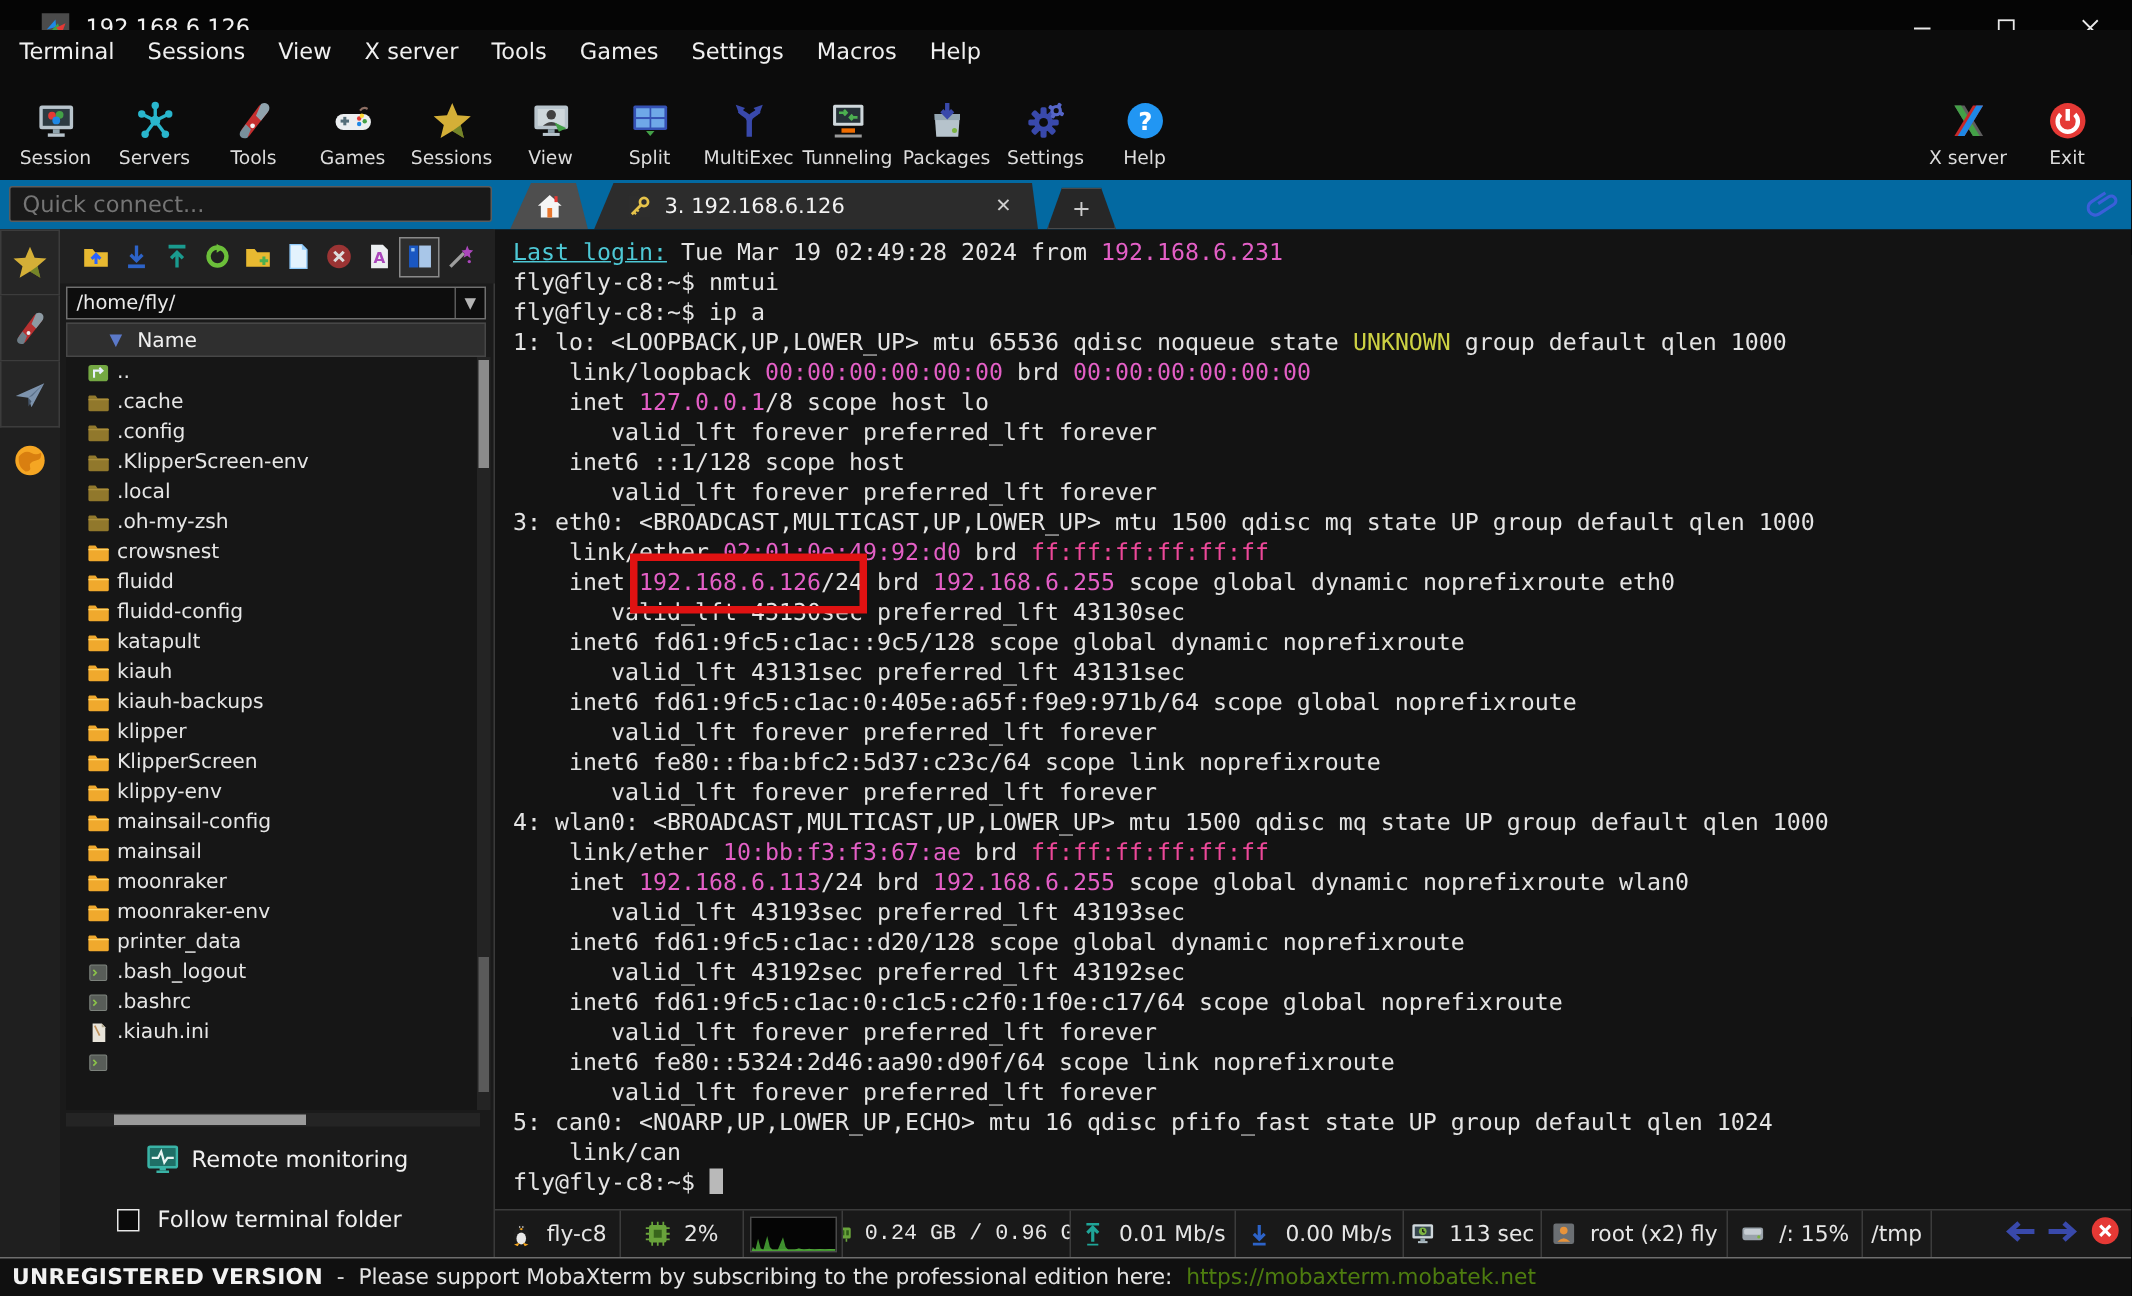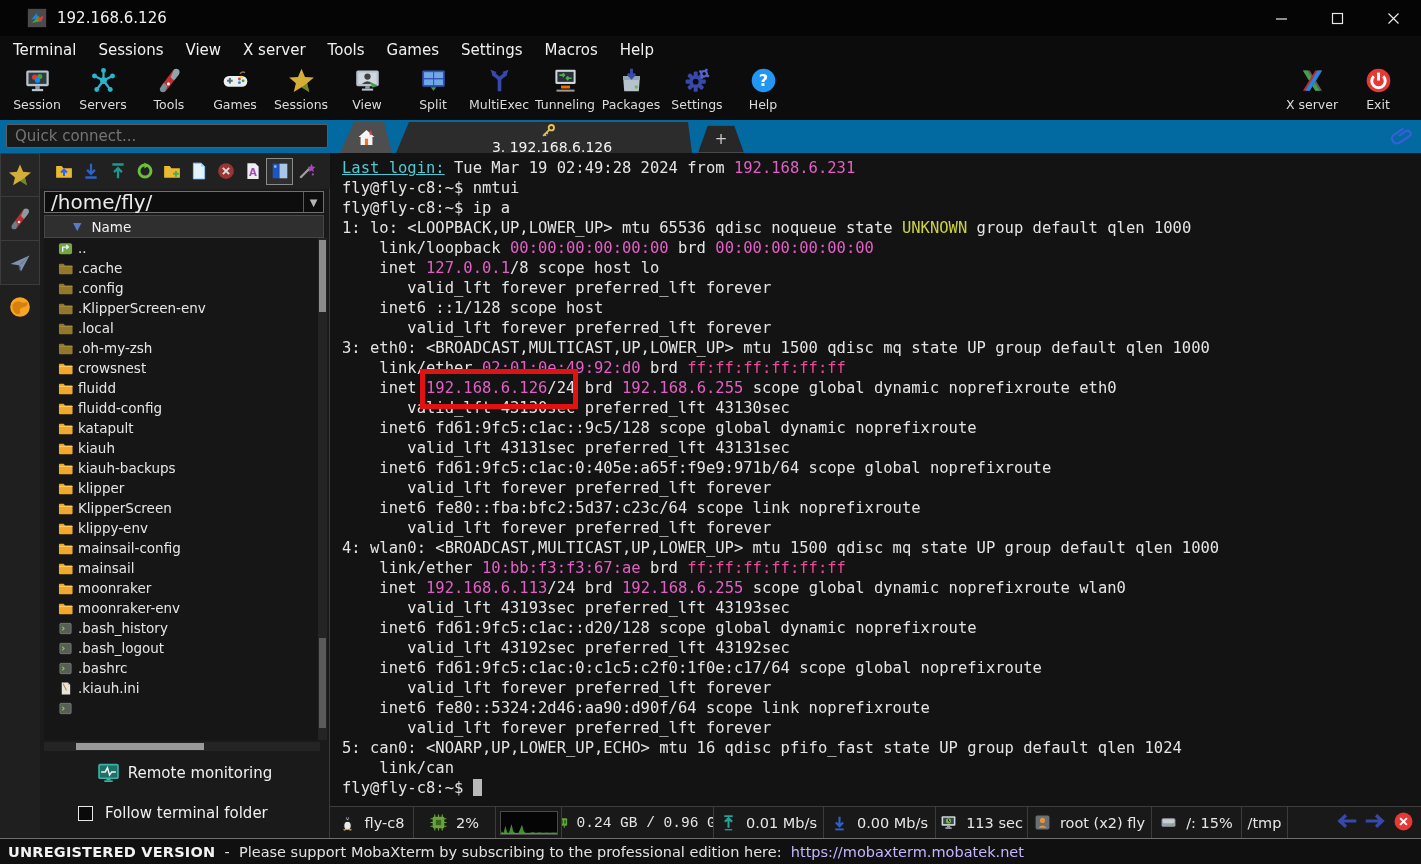--- a/index.html
+++ b/index.html
@@ -14,37 +14,37 @@
 
   
   .titlebar { position:absolute; left:0; top:0; width:1421px; height:36px; background:#050505; display:flex; align-items:center; }
   .titlebar .logo { width:20px; height:20px; margin-left:27px; }
   .titlebar .title { margin-left:10px; font-size:15px; color:#f2f2f2; }
   .wincontrols { position:absolute; right:0; top:0; height:36px; display:flex; }
   .winbtn { width:56px; height:36px; display:flex; align-items:center; justify-content:center; color:#e8e8e8; }
   .winbtn svg { width:13px; height:13px; }
 
   
-  .menubar { position:absolute; left:0; top:36px; width:1421px; height:27px; background:#0c0c0c; display:flex; align-items:center; padding-left:2px; }
+  .menubar { position:absolute; left:0; top:20px; width:1421px; height:27px; background:#0c0c0c; display:flex; align-items:center; padding-left:2px; }
   .menuitem { padding:4px 11px; font-size:15px; color:#f0f0f0; cursor:default; }
 
   
   .toolbar { position:absolute; left:0; top:63px; width:1421px; height:57px; display:flex; align-items:flex-start; }
   .tb-left { display:flex; padding-left:4px; }
   .tb-right { position:absolute; right:10px; top:0; display:flex; }
   .tbtn { width:66px; height:54px; display:flex; flex-direction:column; align-items:center; justify-content:flex-start; padding-top:4px; }
   .tbtn .icon { width:27px; height:27px; }
   .tbtn .tlabel { font-size:12.5px; color:#dcdcdc; margin-top:3px; white-space:nowrap; }
 
   
   .tabbar { position:absolute; left:0; top:120px; width:1421px; height:33px; background:#0369a1; }
   .quickconnect { position:absolute; left:6px; top:4px; width:322px; height:24px; background:#191919; border:1px solid #5c5c5c; border-radius:2px; color:#969696; font-size:15px; padding:0 8px; font-family:inherit; outline:none; }
   .tab-home { position:absolute; left:340px; top:2px; width:52px; height:31px; background:#4e4e4e; clip-path:polygon(14px 0, calc(100% - 8px) 0, 100% 100%, 0 100%); display:flex; align-items:center; justify-content:center; }
   .tab-home .icon { width:19px; height:19px; }
-  .tab-session { position:absolute; left:396px; top:2px; width:296px; height:31px; background:#2c2c2c; clip-path:polygon(13px 0, calc(100% - 4px) 0, 100% 100%, 0 100%); display:flex; align-items:center; padding:0 14px 0 22px;flex-direction:column; }
+  .tab-session { position:absolute; left:396px; top:2px; width:296px; height:31px; background:#2c2c2c; clip-path:polygon(13px 0, calc(100% - 4px) 0, 100% 100%, 0 100%); display:flex; align-items:center; padding:0 14px 0 22px; }
   .tab-session .icon { width:17px; height:17px; }
   .tab-session .tabtext { margin-left:8px; font-size:14px; color:#f2f2f2; white-space:nowrap; }
   .tab-close { margin-left:auto; color:#cfcfcf; font-size:13px; width:18px; text-align:center; }
   .tab-plus { position:absolute; left:698px; top:5px; width:46px; height:28px; background:#272727; border:1px solid #4a4a4a; clip-path:polygon(10px 0, calc(100% - 10px) 0, 100% 100%, 0 100%); display:flex; align-items:center; justify-content:center; color:#cccccc; font-size:15px; }
   .paperclip { position:absolute; right:8px; top:4px; width:22px; height:24px; }
 
   
   .main { position:absolute; left:0; top:153px; width:1421px; height:685px; }
   .rail { position:absolute; left:0; top:0; width:40px; height:685px; background:#1f1f1f; }
   .railcell { width:40px; height:44px; border:1px solid #3c3c3c; border-top:none; display:flex; align-items:center; justify-content:center; background:#262626; }
@@ -53,21 +53,21 @@
   .rail-globe { width:40px; height:44px; display:flex; align-items:center; justify-content:center; }
   .rail-globe .icon { width:24px; height:24px; }
 
   
   .filepanel { position:absolute; left:40px; top:0; width:290px; height:685px; background:#1a1a1a; border-right:1px solid #3a3a3a; }
   .file-toolbar { position:absolute; left:0; top:0; width:290px; height:36px; background:#212121; display:flex; align-items:center; padding-left:10px; }
   .ftb { width:27px; height:27px; display:flex; align-items:center; justify-content:center; }
   .ftb .icon { width:18px; height:18px; }
   .ftb.selected { border:1px solid #8a8a8a; background:#2e2e2e; }
   .pathrow { position:absolute; left:4px; top:38px; width:280px; height:22px; background:#0d0d0d; border:1px solid #6f6f6f; display:flex; align-items:center; }
-  .pathtext { flex:1; font-size:20px; color:#eaeaea; padding-left:6px; }
+  .pathtext { flex:1; font-size:13px; color:#eaeaea; padding-left:6px; }
   .pathchevron { width:20px; height:100%; border-left:1px solid #5a5a5a; display:flex; align-items:center; justify-content:center; color:#b5b5b5; font-size:10px; }
   .listheader { position:absolute; left:4px; top:62px; width:280px; height:23px; background:#2f2f2f; border:1px solid #474747; display:flex; align-items:center; padding-left:28px; font-size:13.5px; color:#f0f0f0; }
   .sorttri { color:#5b79c9; font-size:11px; margin-right:10px; }
   .filelist { position:absolute; left:4px; top:85px; width:276px; height:502px; background:#161616; overflow:hidden; }
   .filerow { height:20px; display:flex; align-items:center; padding-left:14px; font-size:13.5px; color:#e6e6e6; white-space:nowrap; }
   .filerow .icon { width:15px; height:15px; margin-right:5px; }
   .vscroll { position:absolute; right:2px; top:85px; width:9px; height:502px; background:#242424; }
   .vthumb { position:absolute; left:1px; top:2px; width:7px; height:72px; background:#8b8b8b; }
   .vthumb2 { position:absolute; left:1px; top:400px; width:7px; height:90px; background:#5a5a5a; }
   .hscroll { position:absolute; left:4px; top:589px; width:276px; height:9px; background:#242424; }
@@ -92,21 +92,21 @@
   .graphbox { width:58px; height:24px; background:#050505; border:1px solid #4a4a4a; }
   .graphbox svg { width:100%; height:100%; }
   .snav { display:flex; align-items:center; gap:6px; padding:0 8px; margin-left:auto; }
   .snav .icon { width:22px; height:15px; }
   .sclose .icon { width:19px; height:19px; }
 
   
   .footer { position:absolute; left:0; top:838px; width:1421px; height:26px; background:#101010; border-top:1px solid #6e6e6e; display:flex; align-items:center; padding-left:8px; font-size:14.5px; white-space:pre; }
   .f-bold { font-weight:bold; color:#f2f2f2; letter-spacing:0.2px; }
   .f-text { color:#e2e2e2; }
-  .f-link { color:#c4b5fd; }
+  .f-link { color:#4d7c0f; }
 </style>
 </head>
 <body>
 
 <div class="app">
 
   <div class="titlebar">
     <span class="icon logo">
         <svg viewBox="0 0 24 24">
           <rect x="1" y="1" width="22" height="22" fill="#4b4b4b"></rect>
@@ -667,25 +667,25 @@
               <svg viewBox="0 0 16 16">
                 <path d="M1 3.8 C1 3.2 1.4 2.8 2 2.8 L6 2.8 L7.5 4.8 L14.6 4.8 C15.2 4.8 15.5 5.2 15.5 5.8 L15.5 13 C15.5 13.6 15.2 14 14.6 14 L2 14 C1.4 14 1 13.6 1 13 Z" fill="#f0a92d"></path>
                 <path d="M1 5.8 L15.5 5.8" stroke="#ffd569" stroke-width="0.9"></path>
               </svg>
             </span>
             <span>moonraker-env</span>
           </div>
           <div class="filerow">
             <span class="icon" style="width: 15px; height: 15px;">
               <svg viewBox="0 0 16 16">
-                <rect x="2" y="2.5" width="12" height="11" rx="1" fill="#585d58" stroke="#7d837d" stroke-width="0.8"></rect>
-                <path d="M4.5 6 L6.5 8 L4.5 10" stroke="#8bc34a" stroke-width="1.2" fill="none"></path>
-              </svg>
-            </span>
-            <span>.bash_history</span>
+                <path d="M1 3.8 C1 3.2 1.4 2.8 2 2.8 L6 2.8 L7.5 4.8 L14.6 4.8 C15.2 4.8 15.5 5.2 15.5 5.8 L15.5 13 C15.5 13.6 15.2 14 14.6 14 L2 14 C1.4 14 1 13.6 1 13 Z" fill="#f0a92d"></path>
+                <path d="M1 5.8 L15.5 5.8" stroke="#ffd569" stroke-width="0.9"></path>
+              </svg>
+            </span>
+            <span>printer_data</span>
           </div>
           <div class="filerow">
             <span class="icon" style="width: 15px; height: 15px;">
               <svg viewBox="0 0 16 16">
                 <rect x="2" y="2.5" width="12" height="11" rx="1" fill="#585d58" stroke="#7d837d" stroke-width="0.8"></rect>
                 <path d="M4.5 6 L6.5 8 L4.5 10" stroke="#8bc34a" stroke-width="1.2" fill="none"></path>
               </svg>
             </span>
             <span>.bash_logout</span>
           </div>

